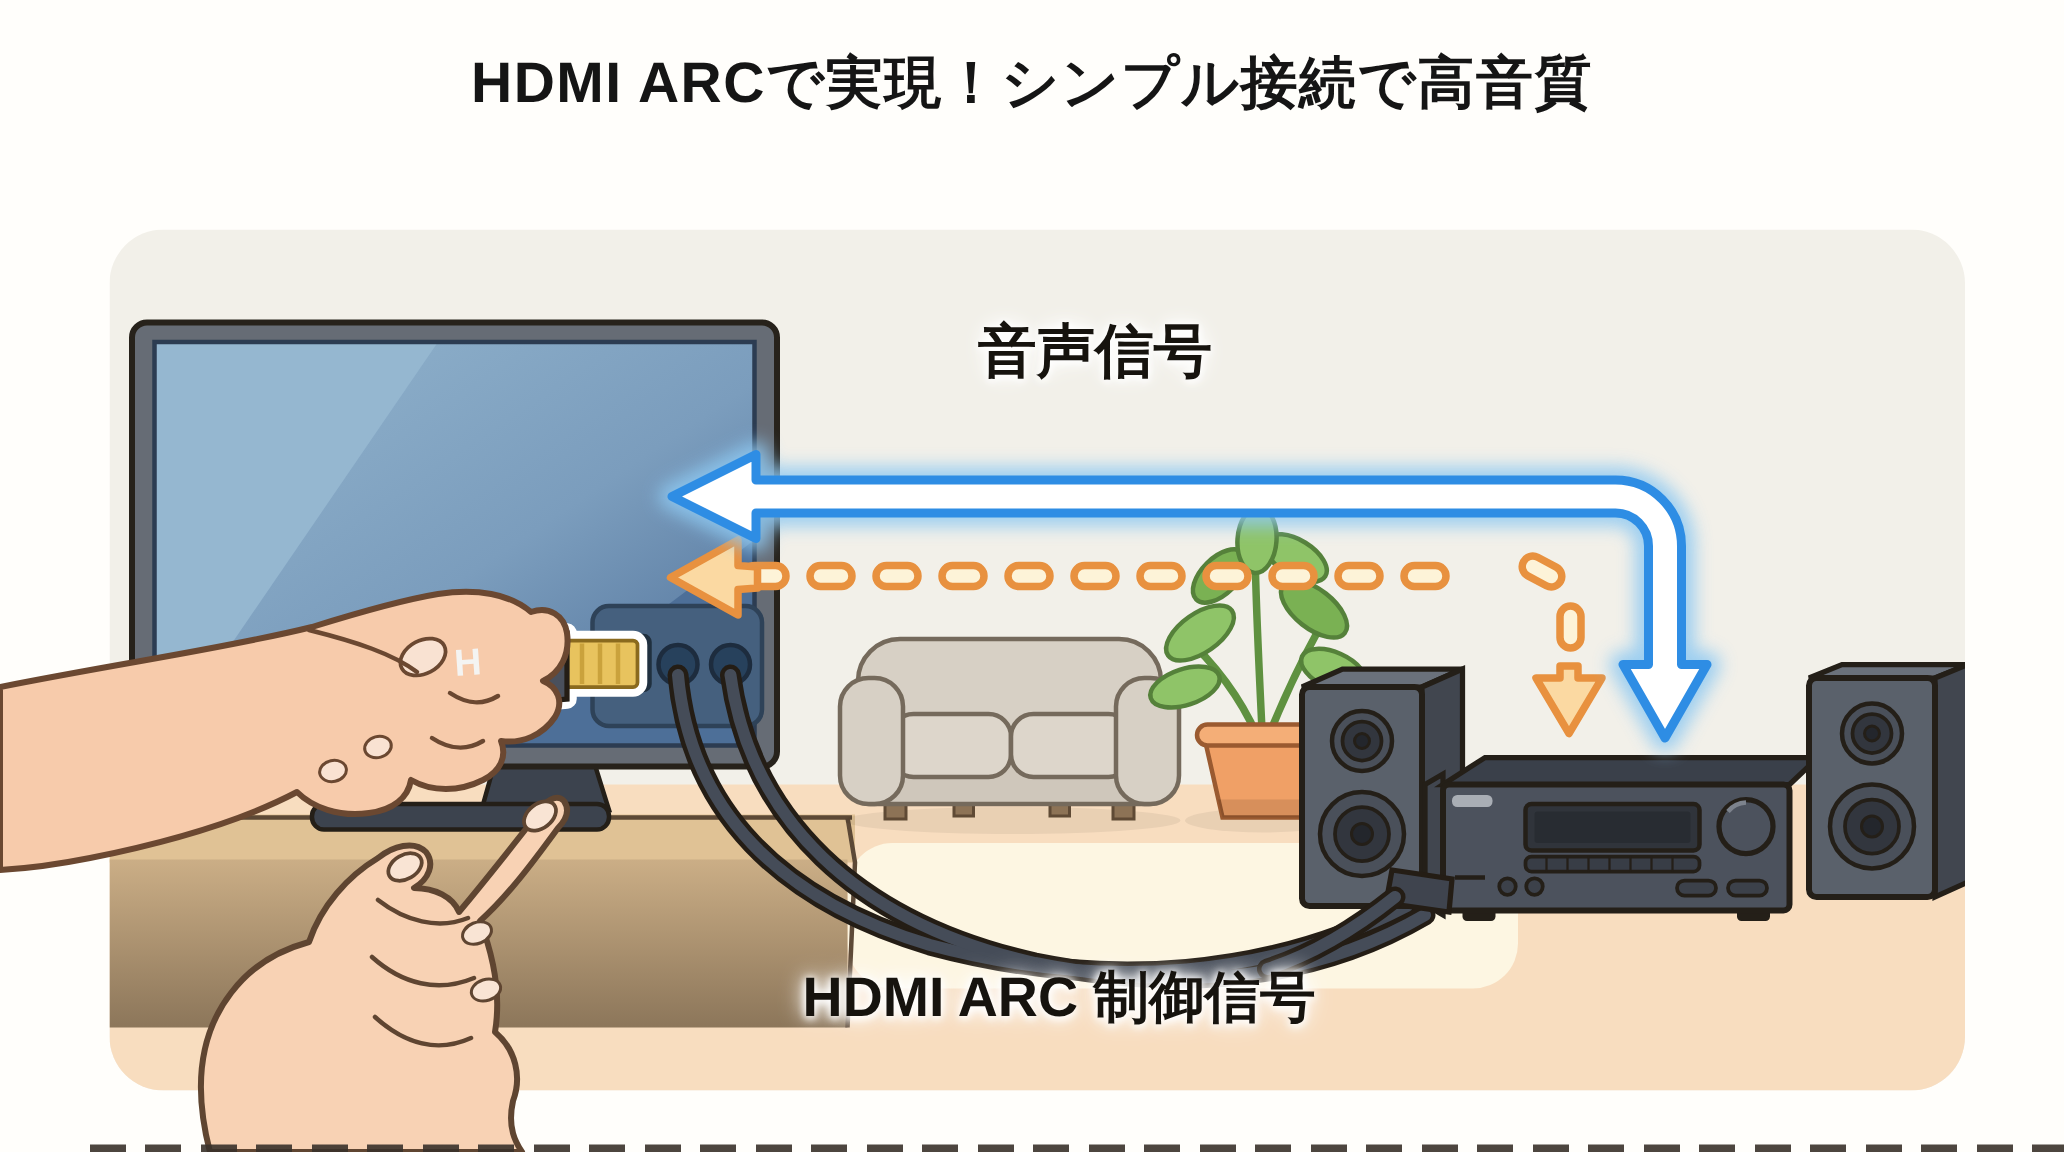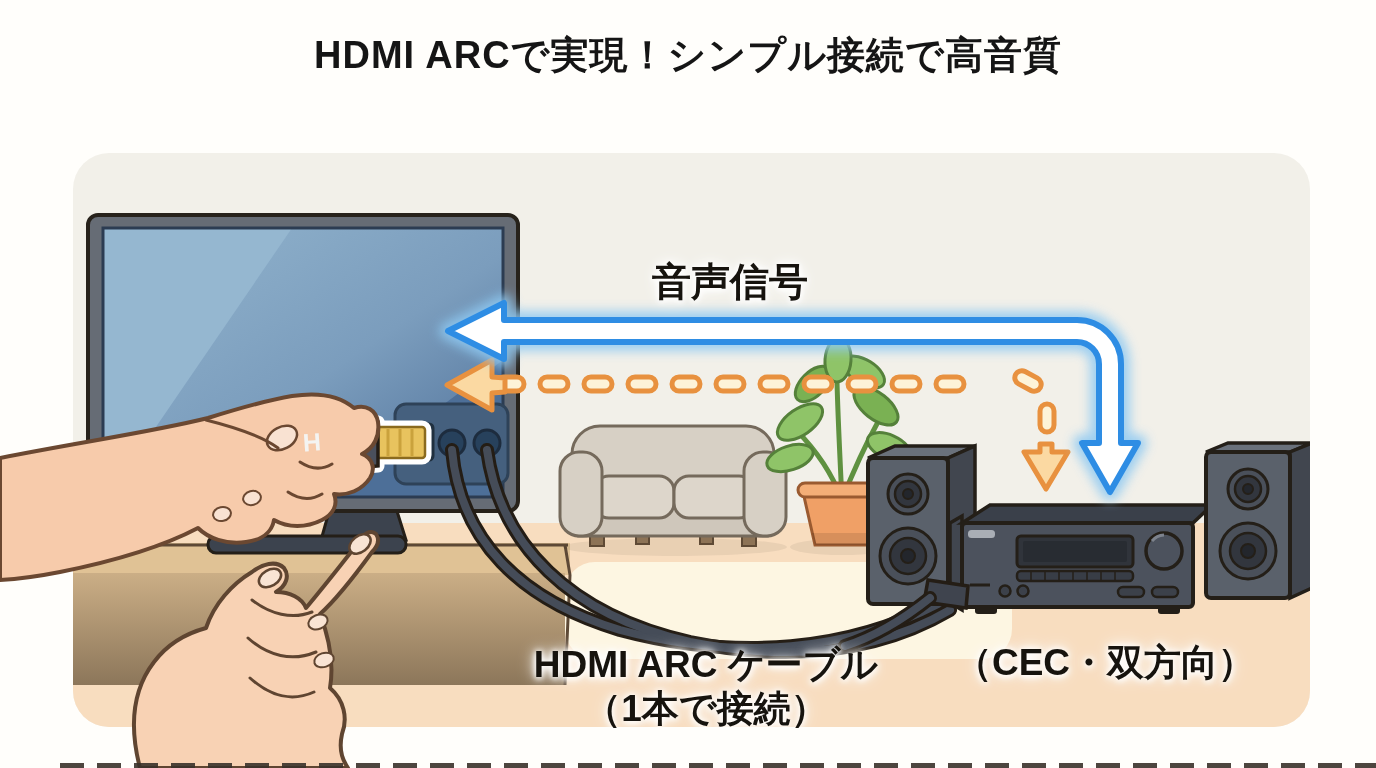--- a/index.html
+++ b/index.html
@@ -4,21 +4,21 @@
 <style>
   html,body{margin:0;padding:0;}
   body{width:1376px;height:768px;overflow:hidden;background:#ffffff;}
   .canvas{position:relative;width:1376px;height:768px;background:#fffefb;
           font-family:"Liberation Sans","DejaVu Sans",sans-serif;}
   .canvas svg{position:absolute;left:0;top:0;}
   .page-title{position:absolute;left:0;top:30px;width:1376px;text-align:center;
           font-size:38px;font-weight:800;color:#151515;letter-spacing:1px;}
   .flabel{position:absolute;text-align:center;font-weight:800;color:#16130e;line-height:1.18;
           text-shadow:0 0 6px #fff,0 0 12px #fff,0 0 18px rgba(255,255,255,.95),0 2px 6px rgba(255,255,255,.9);}
-  .lab-audio{left:530px;top:212px;width:400px;font-size:39px;margin-top:47px;}
+  .lab-audio{left:530px;top:212px;width:400px;font-size:39px;}
   .lab-hdmi{left:506px;top:643px;width:400px;font-size:37px;}
   .lab-ctrl{left:940px;top:641px;width:330px;font-size:37px;}
   .plug-letter{position:absolute;left:303px;top:428px;font-size:25px;font-weight:800;color:#f4f4f2;
           transform:rotate(-4deg);}
   .bottom-dashes{position:absolute;left:60px;top:763px;width:1316px;height:5px;opacity:.9;
           background:repeating-linear-gradient(90deg,#39312a 0 24px,rgba(0,0,0,0) 24px 37px);}
 </style>
 </head>
 <body>
 
@@ -225,25 +225,23 @@
   </g>
 </svg>
 
 <div class="page-title">HDMI ARCで実現！シンプル接続で高音質</div>
 
 <div class="flabel lab-audio">
   <div>音声信号</div>
 </div>
 
 <div class="flabel lab-hdmi">
-  <div>HDMI ARC ケーブル</div>
-  <div>（1本で接続）</div>
+  <div>HDMI ARC 制御信号</div>
 </div>
 
 <div class="flabel lab-ctrl">
-  <div>（CEC・双方向）</div>
 </div>
 
 <span class="plug-letter">H</span>
 
 <div class="bottom-dashes"></div>
 
 </div>
 
 </body></html>

